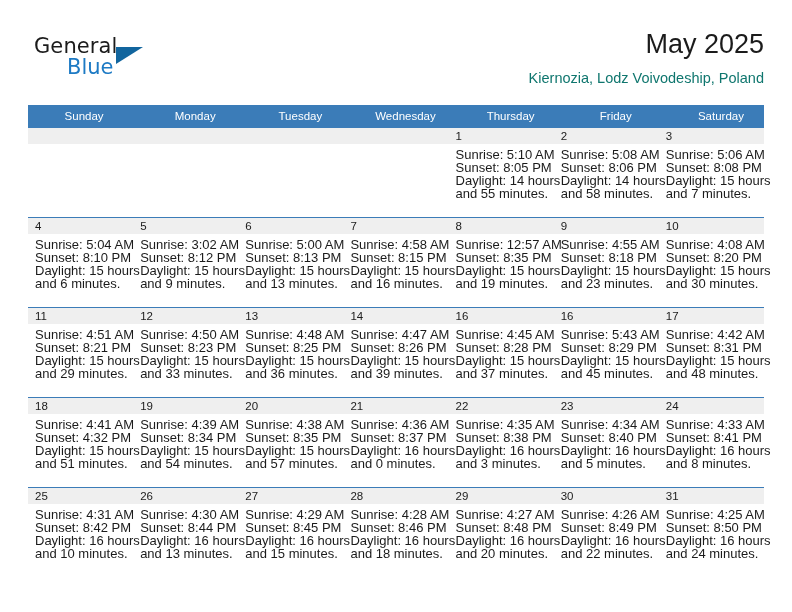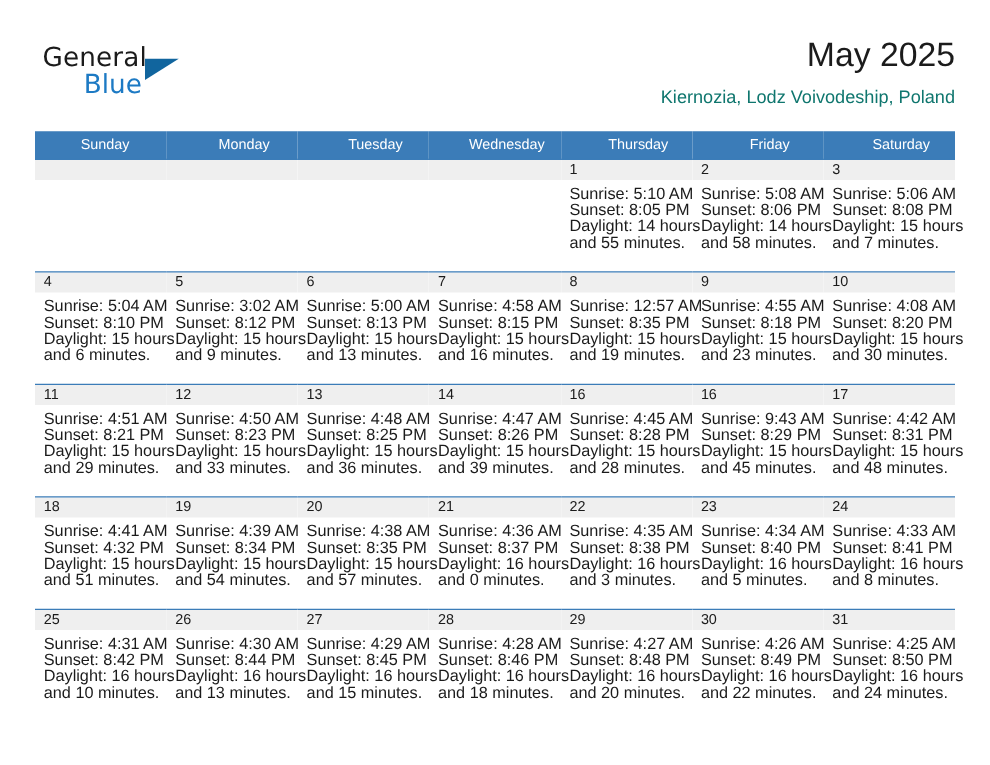--- a/index.html
+++ b/index.html
@@ -338,27 +338,27 @@
               <div>Daylight: 15 hours</div>
               <div>and 39 minutes.</div>
             </div>
           </td>
           <td>
             <div class="daynum-bar">16</div>
             <div class="lines">
               <div>Sunrise: 4:45 AM</div>
               <div>Sunset: 8:28 PM</div>
               <div>Daylight: 15 hours</div>
-              <div>and 28 minutes.</div>
+              <div>and 37 minutes.</div>
             </div>
           </td>
           <td>
             <div class="daynum-bar">16</div>
             <div class="lines">
-              <div>Sunrise: 9:43 AM</div>
+              <div>Sunrise: 5:43 AM</div>
               <div>Sunset: 8:29 PM</div>
               <div>Daylight: 15 hours</div>
               <div>and 45 minutes.</div>
             </div>
           </td>
           <td>
             <div class="daynum-bar">17</div>
             <div class="lines">
               <div>Sunrise: 4:42 AM</div>
               <div>Sunset: 8:31 PM</div>

